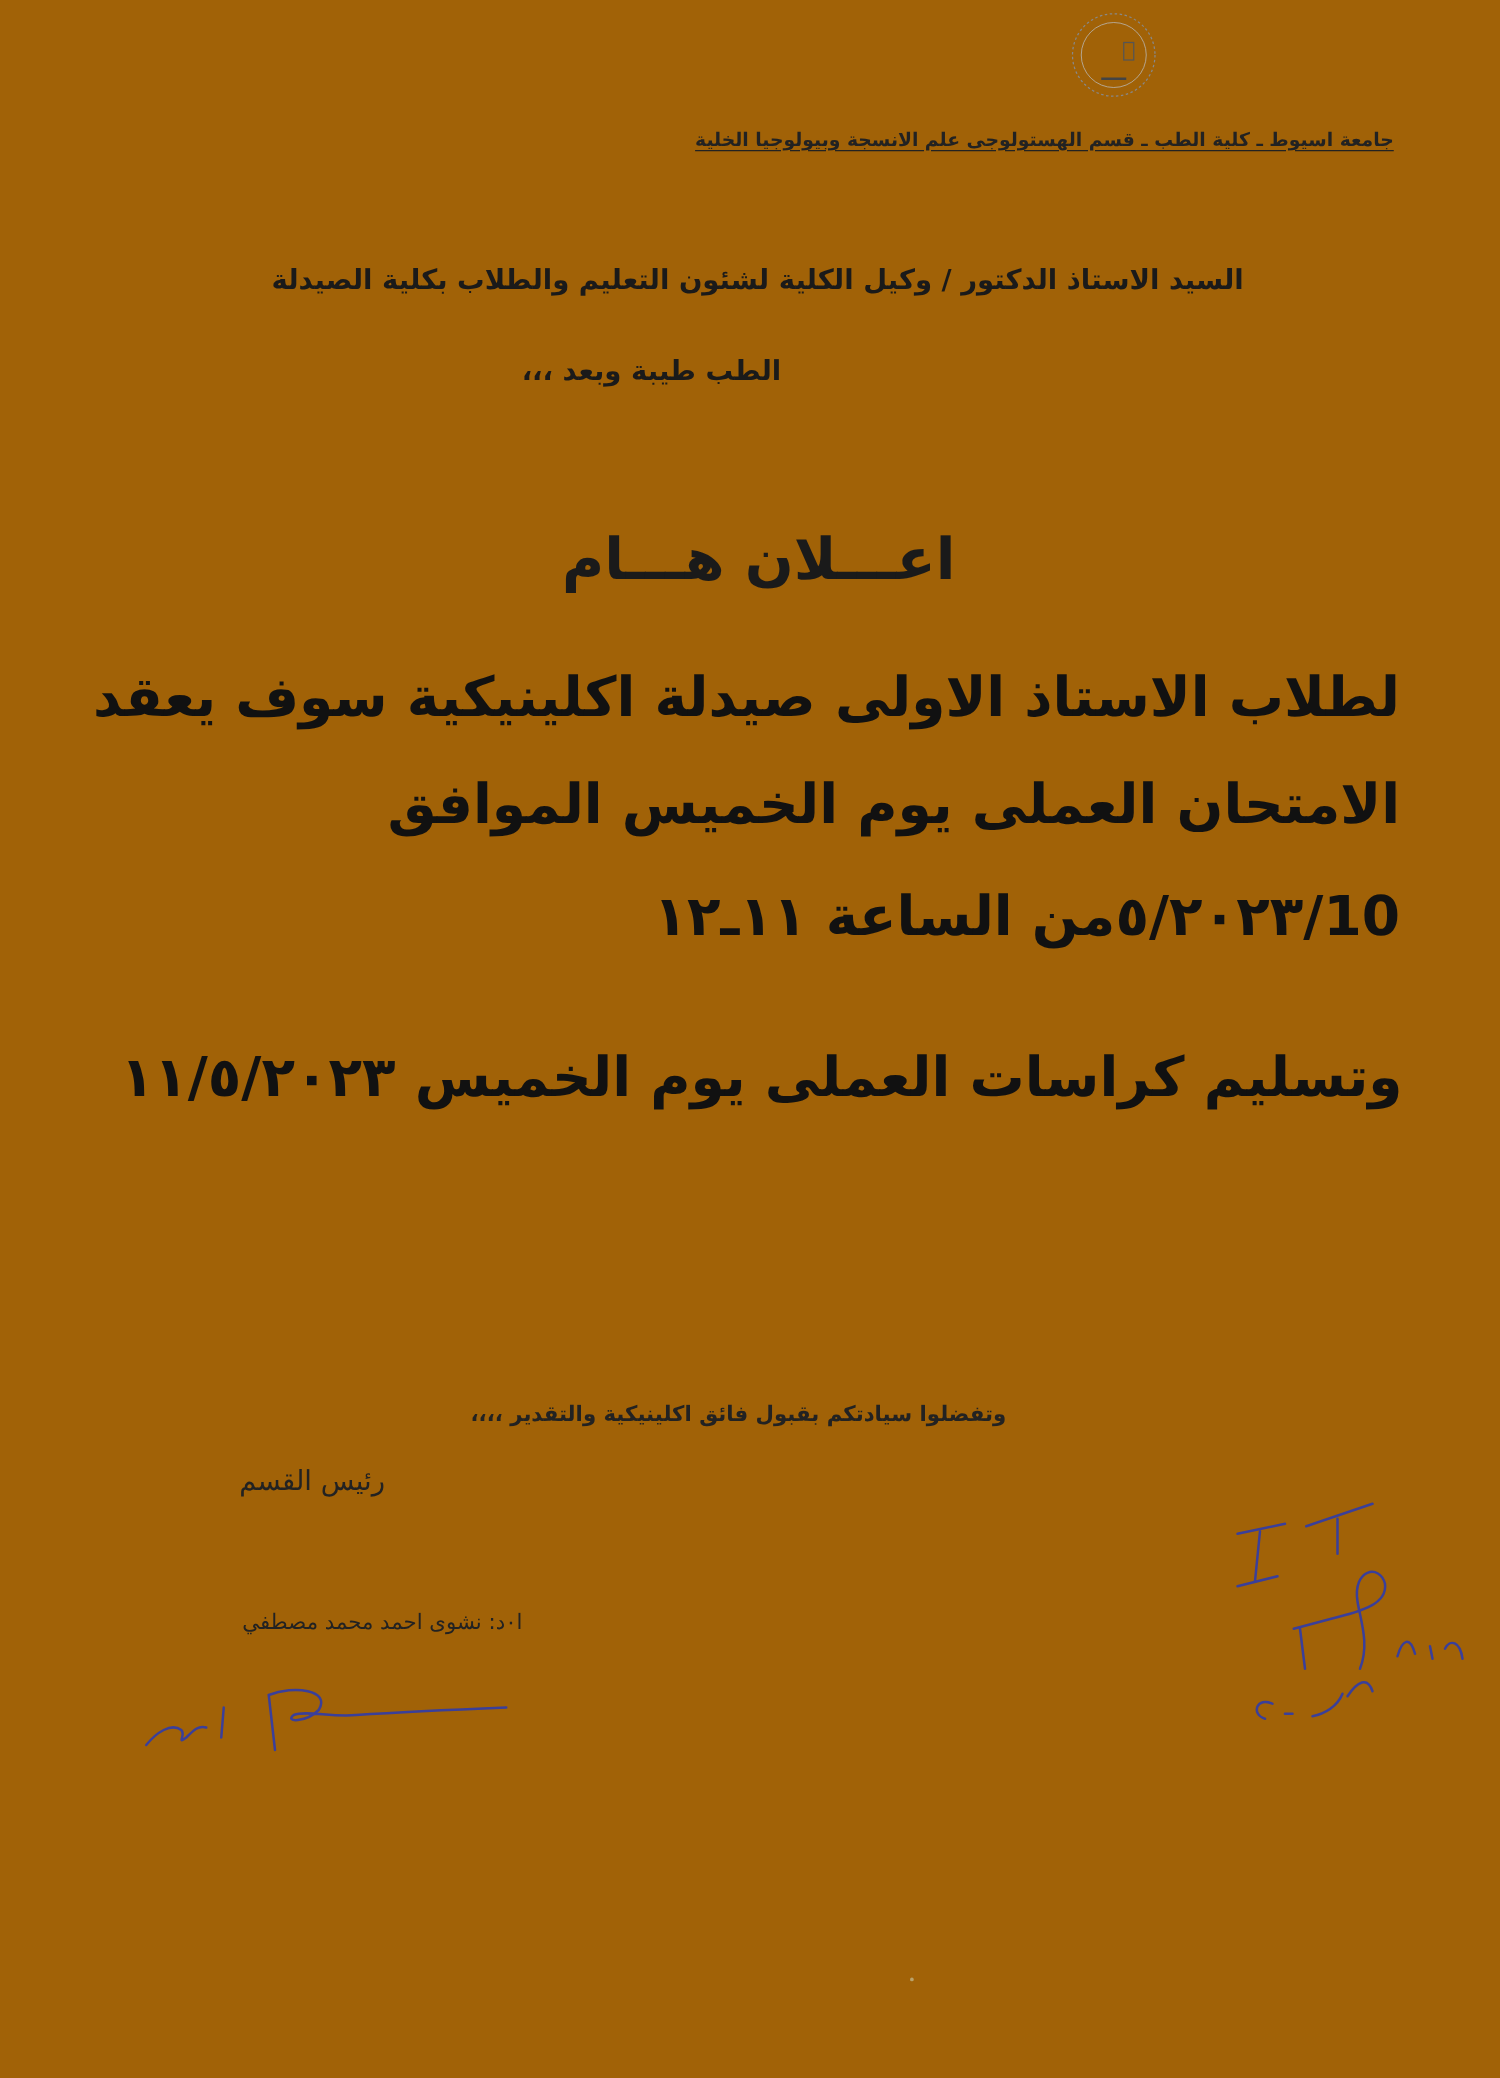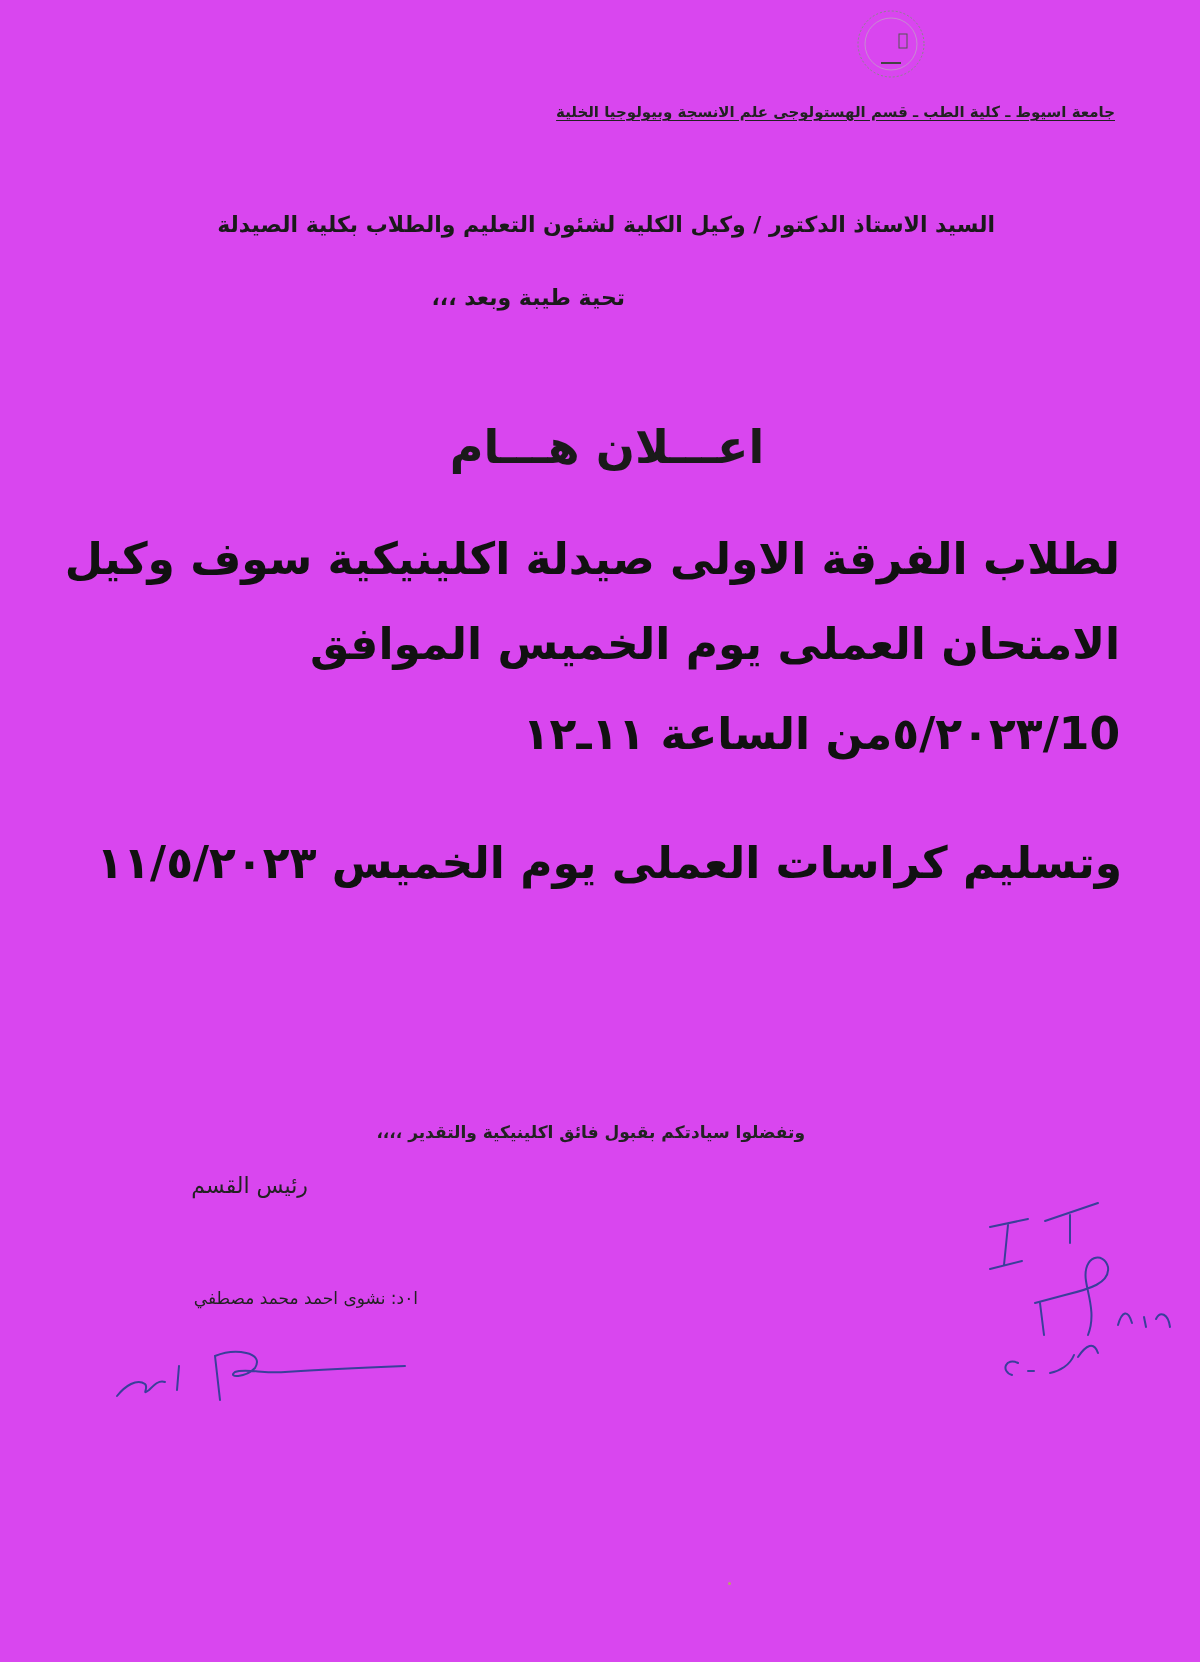--- a/index.html
+++ b/index.html
@@ -1,18 +1,18 @@
 <!DOCTYPE html>
 <html><head>
   <meta charset="utf-8">
   <style>
     html, body { margin: 0; padding: 0; background: #ffffff; }
     body { width: 1200px; height: 1662px; position: relative; overflow: hidden;
            font-family: "DejaVu Sans", sans-serif; color: #1a1a1a; }
-    .page { position: absolute; inset: 0; background: #d946ef; }
+    .page { position: absolute; inset: 0; background: #a16207; }
     .abs { position: absolute; direction: rtl; white-space: nowrap; }
     .logo { position: absolute; left: 855px; top: 8px; width: 72px; height: 72px; }
     .header-line { right: 85px; top: 103px; font-size: 15px; font-weight: bold;
                    text-decoration: underline; text-underline-offset: 3px; color: #222; }
     .addressee { right: 205px; top: 212px; font-size: 22px; font-weight: bold; }
     .greeting { right: 575px; top: 285px; font-size: 22px; font-weight: bold; }
     .title { right: 0; left: 0; text-align: center; top: 420px; font-size: 46px; font-weight: bold;
              letter-spacing: 4px; padding-right: 10px; padding-left: 24px; }
     .big { font-size: 44px; font-weight: bold; line-height: 1; color: #111; }
     .l1 { right: 80px; top: 537px; }
@@ -35,25 +35,25 @@
     <circle cx="36" cy="36" r="33" fill="none" stroke="#888" stroke-width="1" stroke-dasharray="2 2"></circle>
     <circle cx="36" cy="36" r="26" fill="none" stroke="#bbb" stroke-width="0.6"></circle>
     <path d="M40 18 A16 16 0 1 0 40 50 A12 12 0 1 1 40 18 Z" fill="#222"></path>
     <rect x="44" y="26" width="8" height="14" fill="none" stroke="#555" stroke-width="1"></rect>
     <line x1="26" y1="55" x2="46" y2="55" stroke="#444" stroke-width="2"></line>
   </svg>
 
   <div class="abs header-line">جامعة اسيوط ـ كلية الطب ـ قسم الهستولوجى علم الانسجة وبيولوجيا الخلية</div>
 
   <div class="abs addressee">السيد الاستاذ الدكتور / وكيل الكلية لشئون التعليم والطلاب بكلية الصيدلة</div>
-  <div class="abs greeting">تحية طيبة وبعد ،،،</div>
+  <div class="abs greeting">الطب طيبة وبعد ،،،</div>
 
   <div class="abs title">اعـــلان هـــام</div>
 
-  <div class="abs big l1">لطلاب الفرقة الاولى صيدلة اكلينيكية سوف وكيل</div>
+  <div class="abs big l1">لطلاب الاستاذ الاولى صيدلة اكلينيكية سوف يعقد</div>
   <div class="abs big l2">الامتحان العملى يوم الخميس الموافق</div>
   <div class="abs big l3">10/٥/٢٠٢٣من الساعة ١١ـ١٢</div>
   <div class="abs big l4">وتسليم كراسات العملى يوم الخميس ١١/٥/٢٠٢٣</div>
 
   <div class="abs closing">وتفضلوا سيادتكم  بقبول فائق اكلينيكية والتقدير ،،،،</div>
 
   <div class="abs role">رئيس القسم</div>
   <div class="abs name">ا٠د: نشوى احمد محمد مصطفي</div>
 
   <svg class="sig" style="left:115px; top:1338px; width:300px; height:70px;" viewBox="0 0 300 70">

